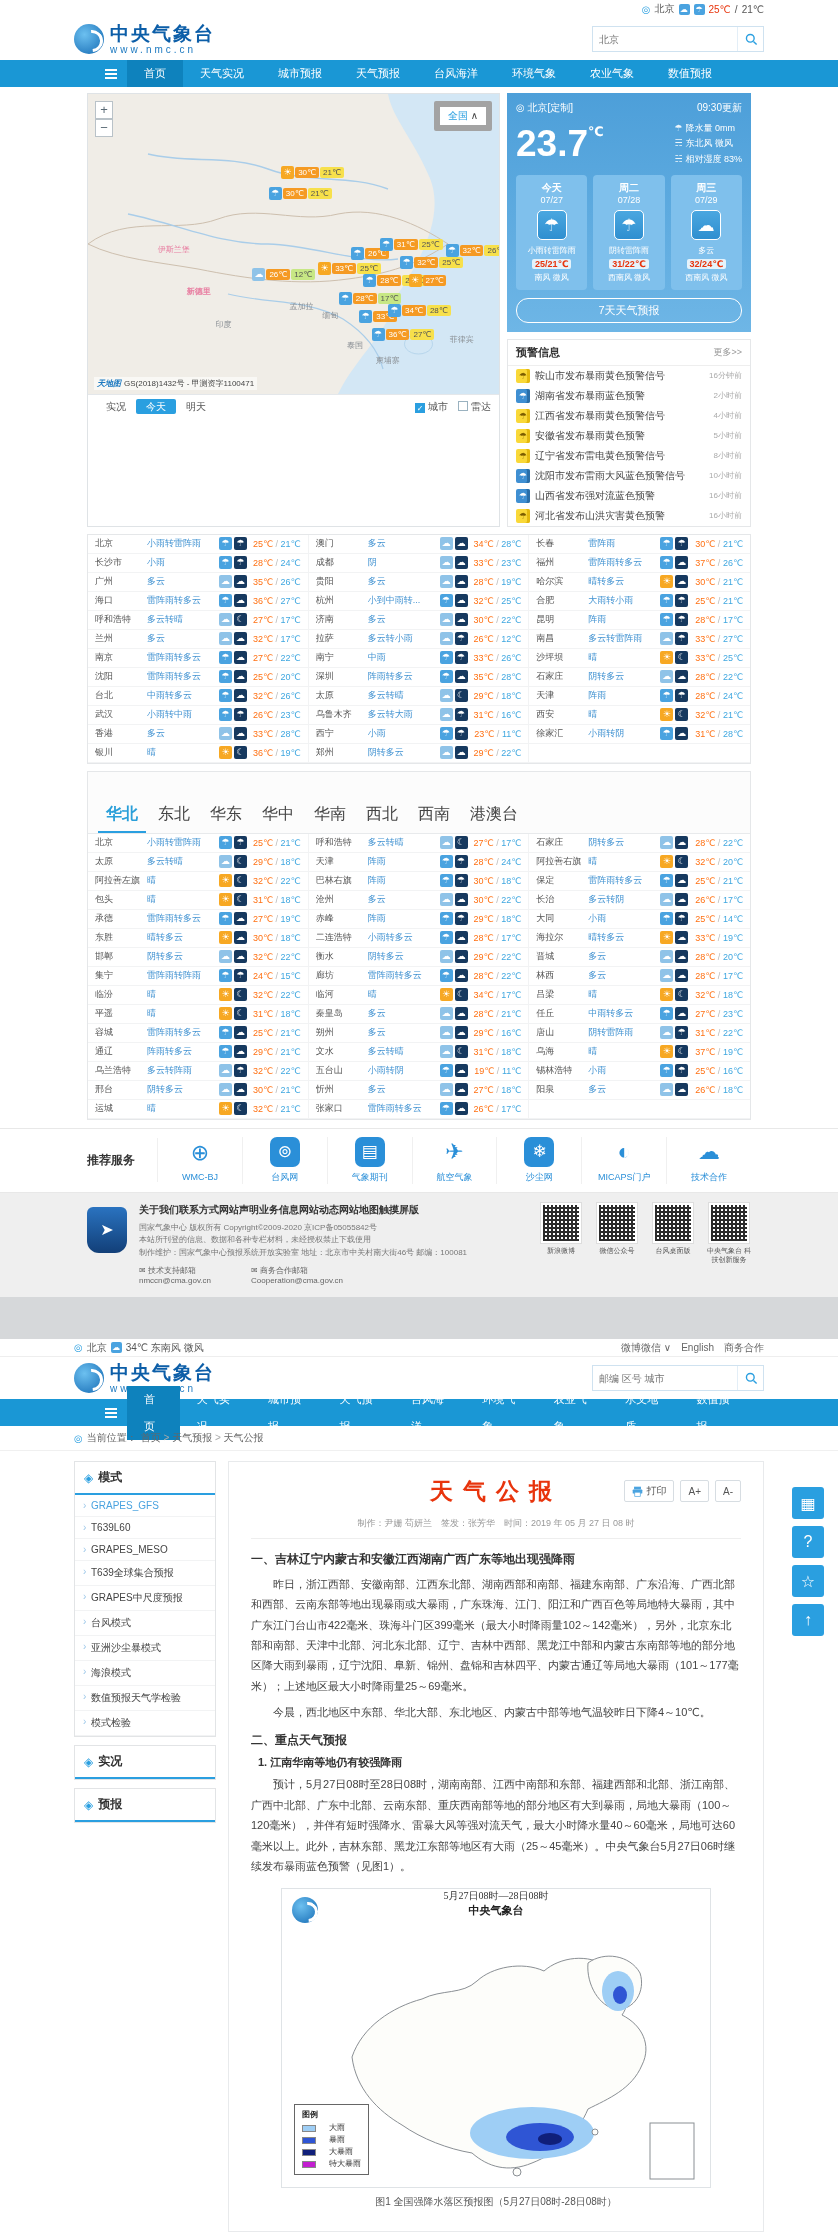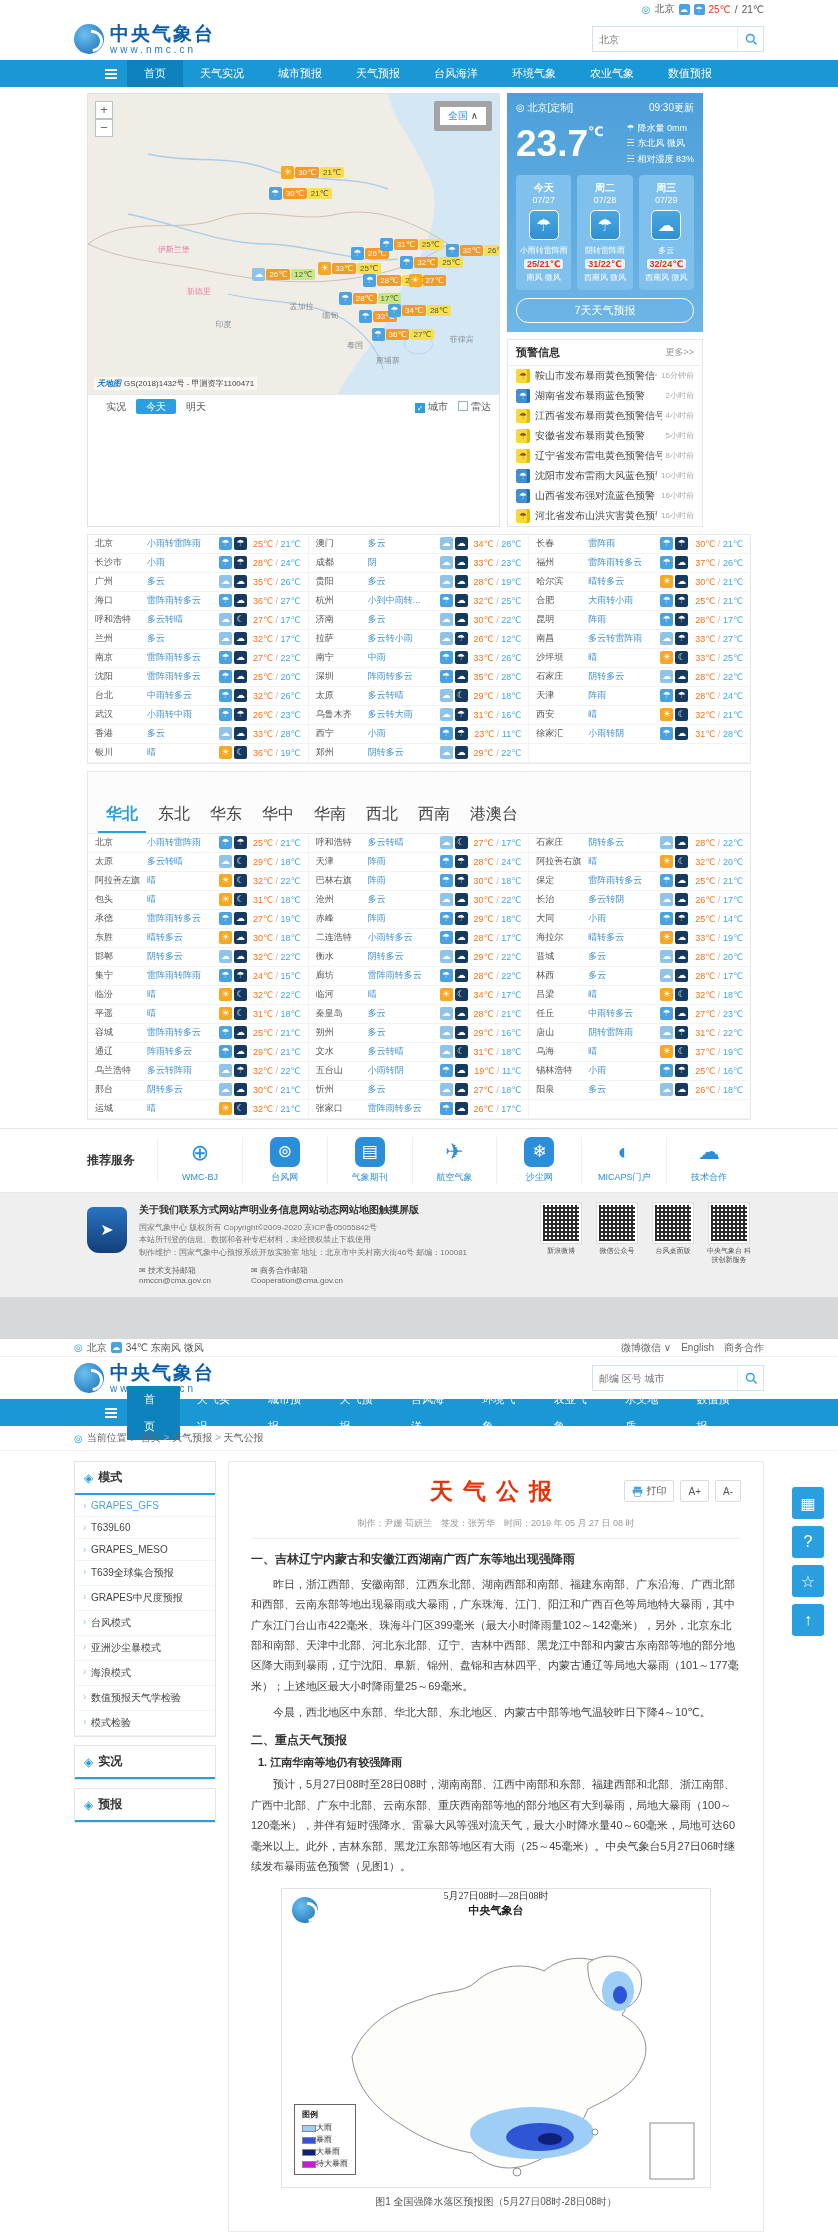--- a/index.html
+++ b/index.html
@@ -61,21 +61,21 @@
   .map-attr { position:absolute; left:6px; bottom:4px; z-index:4; font-size:8px; color:#444; background:rgba(255,255,255,.6); padding:1px 3px; }
   .map-attr b { color:#1c79c0; font-style:italic; margin-right:3px; }
   .map-bar { height:24px; background:#fff; border-top:1px solid #e4e7ea; display:flex; align-items:center; padding:0 8px; gap:4px; }
   .map-tab { font-size:10px; color:#555; padding:2px 10px; cursor:pointer; border-radius:2px; }
   .map-tab.active { background:#2a9fe0; color:#fff; }
   .layers { margin-left:auto; display:flex; gap:10px; font-size:10px; color:#555; align-items:center; }
   .cb { display:inline-block; width:10px; height:10px; border:1px solid #9ab2c0; background:#fff; margin-right:3px; font-size:8px; line-height:9px; text-align:center; color:#fff; vertical-align:-1px; }
   .cb.on { background:#2a9fe0; border-color:#2a9fe0; }
 
   
-  .side-col { width:196px; display:flex; flex-direction:column; gap:7px;border-radius:22px; }
+  .side-col { width:244px; display:flex; flex-direction:column; gap:7px;border-radius:22px; }
   .now-card { background:linear-gradient(180deg,#4d9fd9,#6eb6e6); padding:8px 9px 9px; color:#fff; }
   .now-head { display:flex; font-size:10px; }
   .now-head .upd { margin-left:auto; }
   .now-main { display:flex; align-items:center; margin:6px 0 8px; }
   .big-temp { font-size:37px; font-weight:bold; line-height:1; }
   .big-unit { font-size:13px; vertical-align:top; }
   .now-stats { margin-left:auto; font-size:9px; line-height:1.7; }
   .now-stats .st i { font-style:normal; margin-right:3px; opacity:.9; }
   .day-cards { display:flex; gap:6px; }
   .day-card { flex:1; background:#7fc0ec; border-radius:4px; text-align:center; padding:6px 3px 7px; }
@@ -180,21 +180,21 @@
   .figure-wrap { width:430px; margin:12px auto 4px; }
   .figure { position:relative; border:1px solid #dfe3e6; background:#fff; height:300px; }
   .fig-logo { position:absolute; left:10px; top:8px; width:26px; height:26px; border-radius:50%; background:radial-gradient(circle at 35% 35%, #6cc0f0, #1167b1); }
   .fig-logo:after { content:""; position:absolute; left:6px; top:5px; width:14px; height:14px; border-radius:50%; border:3px solid #fff; border-left-color:transparent; border-bottom-color:transparent; transform:rotate(40deg); }
   .fig-title { text-align:center; font-size:14px; font-weight:bold; color:#222; padding-top:8px; }
   .fig-period { text-align:center; font-size:10px; color:#333; font-family:"Liberation Serif","DejaVu Serif",serif; }
   .fig-source { text-align:center; font-size:11px; font-weight:bold; color:#222; }
   .fig-map { position:absolute; left:0; right:0; bottom:0; top:58px; }
   .fig-legend { position:absolute; left:12px; bottom:12px; border:1px solid #666; background:rgba(255,255,255,.92); padding:4px 7px; z-index:4; }
   .fig-legend b { font-size:8px; display:block; margin-bottom:2px; color:#222; font-weight:bold; }
-  .lg-row { display:flex; align-items:center; gap:0; font-size:8px; color:#333; line-height:1.5; }
+  .lg-row { display:flex; align-items:center; gap:13px; font-size:8px; color:#333; line-height:1.5; }
   .lg-sw { width:14px; height:7px; border:1px solid #888; flex:none; }
   .fig-caption { text-align:center; font-size:10px; color:#555; margin-top:7px; }
 
   .float-toolbar { position:absolute; right:14px; top:148px; display:flex; flex-direction:column; gap:7px; z-index:10; }
   .ft-btn { width:32px; height:32px; background:#2a9fe0; color:#fff; border-radius:3px; display:flex; align-items:center; justify-content:center; font-size:16px; cursor:pointer; }
 </style>
 </head>
 <body>
 
 <div class="page" id="page1">
@@ -334,21 +334,21 @@
                 <span class="chip-ic ci-rain">☂</span>
                 <span class="t-a">36℃</span>
                 <span class="t-b">27℃</span>
               </div>
               <div class="chip" style="left: 87%; top: 50%;">
                 <span class="chip-ic ci-rain">☂</span>
                 <span class="t-a">32℃</span>
                 <span class="t-b">26℃</span>
               </div>
               <span class="map-label ml-pink" style="left: 17%; top: 50%;">伊斯兰堡</span>
-              <span class="map-label ml-pink" style="left: 24%; top: 64%;">新德里</span>
+              <span class="map-label ml-pink" style="left: 24%; top: 64%; font-weight: bold;">新德里</span>
               <span class="map-label ml-gray" style="left: 49%; top: 69%;">孟加拉</span>
               <span class="map-label ml-gray" style="left: 31%; top: 75%;">印度</span>
               <span class="map-label ml-gray" style="left: 57%; top: 72%;">缅甸</span>
               <span class="map-label ml-gray" style="left: 63%; top: 82%;">泰国</span>
               <span class="map-label ml-gray" style="left: 70%; top: 87%;">柬埔寨</span>
               <span class="map-label ml-gray" style="left: 88%; top: 80%;">菲律宾</span>
             </div>
           <div class="map-attr">
             <b>天地图</b><span>GS(2018)1432号 - 甲测资字1100471</span>
           </div>

